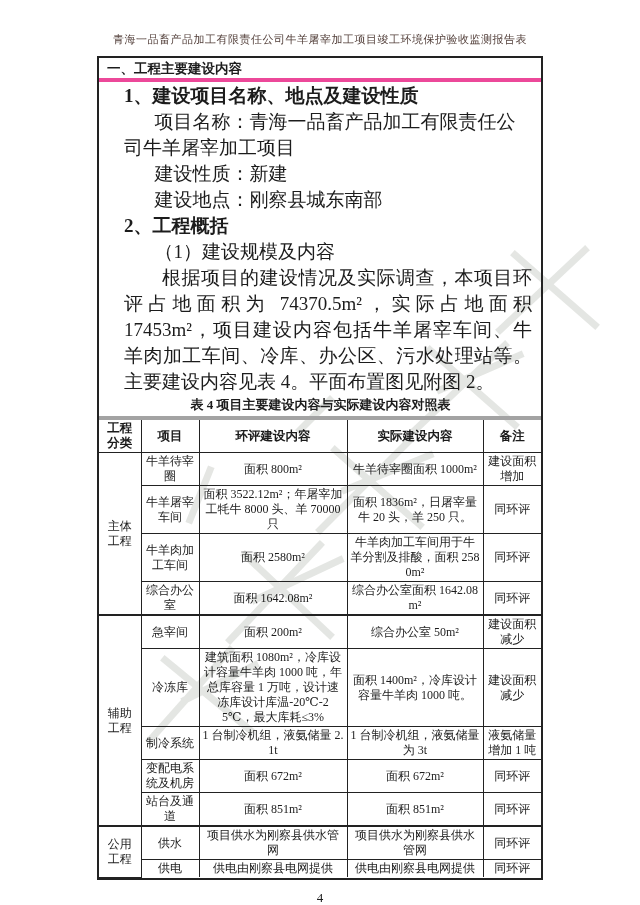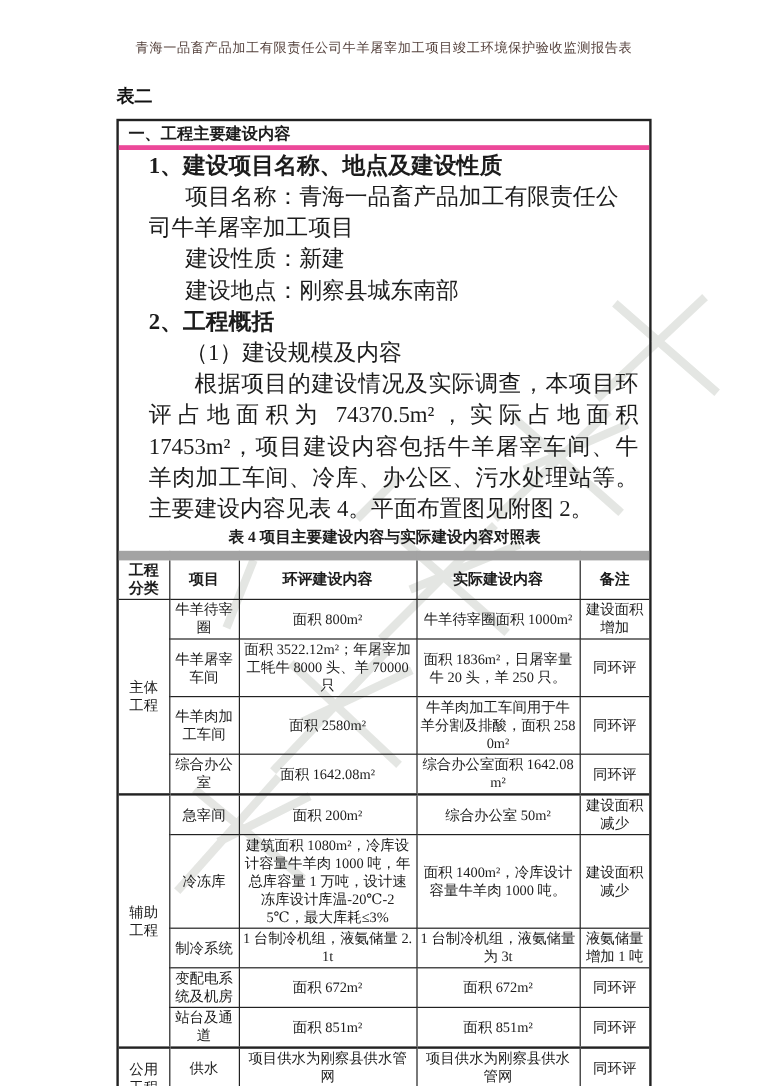--- a/index.html
+++ b/index.html
@@ -50,21 +50,21 @@
   .para{text-indent:2em;text-align:justify;}
   .t4-caption{
     text-align:center;font-weight:bold;font-size:13px;
     padding:2px 0 3px 1px;line-height:16px;
   }
   table.t4{
     width:100%;
     border-collapse:collapse;
     table-layout:fixed;
     font-size:12px;
-    border-top:8px solid #a3a3a3;
+    border-top:4px solid #a3a3a3;
   }
   table.t4 col.c0{width:42px;}
   table.t4 col.c1{width:58px;}
   table.t4 col.c2{width:148px;}
   table.t4 col.c3{width:136px;}
   table.t4 col.c4{width:58px;}
   table.t4 th,table.t4 td{
     border:1px solid #222;
     padding:1px 3px;
     text-align:center;
@@ -96,21 +96,20 @@
       <path d="M230 640 L320 545 M245 555 L330 635 M255 600 L340 560"></path>
       <path d="M320 530 L410 440 M335 450 L420 525 M345 490 L430 455"></path>
       <path d="M415 430 L505 345 M430 350 L515 425 M440 390 L520 355"></path>
       <path d="M500 330 L585 250 M515 255 L595 325"></path>
       <path d="M190 520 L210 470 M300 430 L330 400"></path>
     </g>
   </svg>
 
   <div class="doc-header">青海一品畜产品加工有限责任公司牛羊屠宰加工项目竣工环境保护验收监测报告表</div>
 
-  <div class="table-label">表二</div>
 
   <div class="outer-table">
     <div class="outer-row1">一、工程主要建设内容</div>
 
     <div class="content-cell">
       <p class="b">1、建设项目名称、地点及建设性质</p>
       <p class="ind">项目名称：青海一品畜产品加工有限责任公司牛羊屠宰加工项目</p>
       <p class="ind">建设性质：新建</p>
       <p class="ind">建设地点：刚察县城东南部</p>
       <p class="b">2、工程概括</p>

